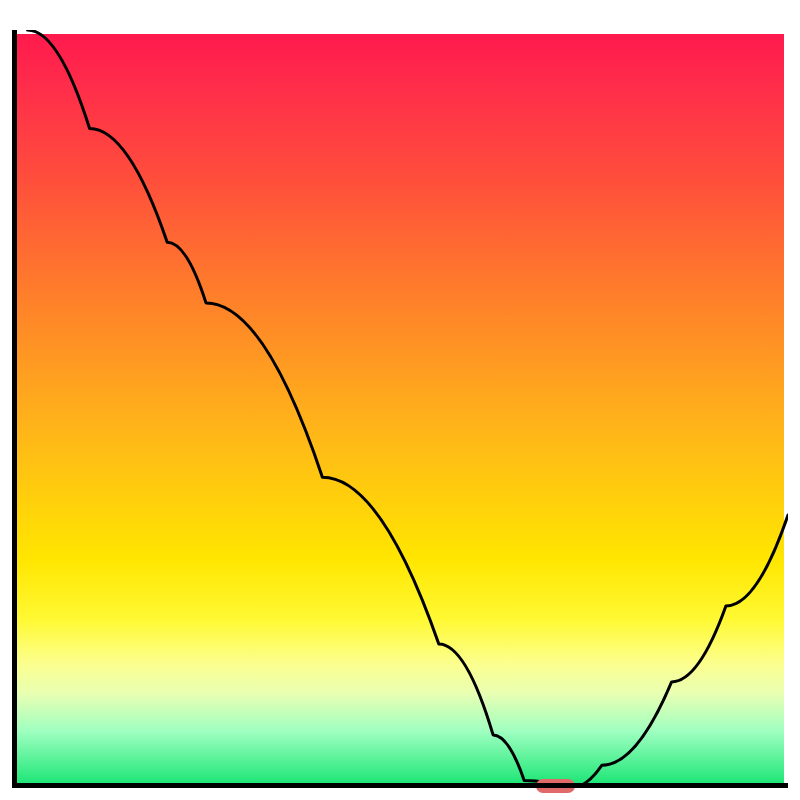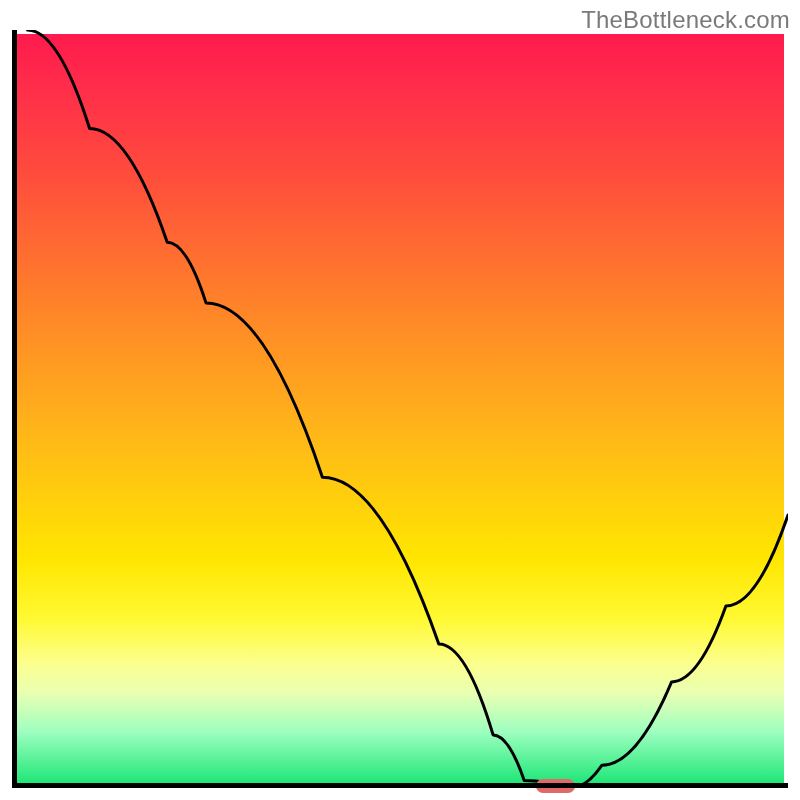--- a/index.html
+++ b/index.html
@@ -92,21 +92,20 @@
     background: #e06a6a;
     border-radius: 8px;
     height: 14px;
     width: 38px;
   }
 </style>
 </head>
 <body>
 <div class="container">
 
-  <div class="watermark">TheBottleneck.com</div>
 
   <div class="plot-frame">
 
     <div class="gradient"></div>
 
     <svg class="curve" viewBox="0 0 776 758" preserveAspectRatio="none">
 
       <path id="curvePath" fill="none" stroke="#000" stroke-width="3" stroke-linecap="round" stroke-linejoin="round" d="M 15.5 0.0 Q 46.6 0.0 77.6 98.5 Q 116.4 98.5 155.2 212.2 Q 174.6 212.2 194.0 272.9 Q 252.2 272.9 310.4 447.2 Q 368.6 447.2 426.8 614.0 Q 454.0 614.0 481.1 704.9 Q 496.6 704.9 512.2 750.4 Q 535.4 750.4 558.7 758.0 Q 574.2 758.0 589.8 735.3 Q 624.7 735.3 659.6 651.9 Q 686.8 651.9 713.9 576.1 Q 745.0 576.1 776.0 485.1"></path>
     </svg>
 

